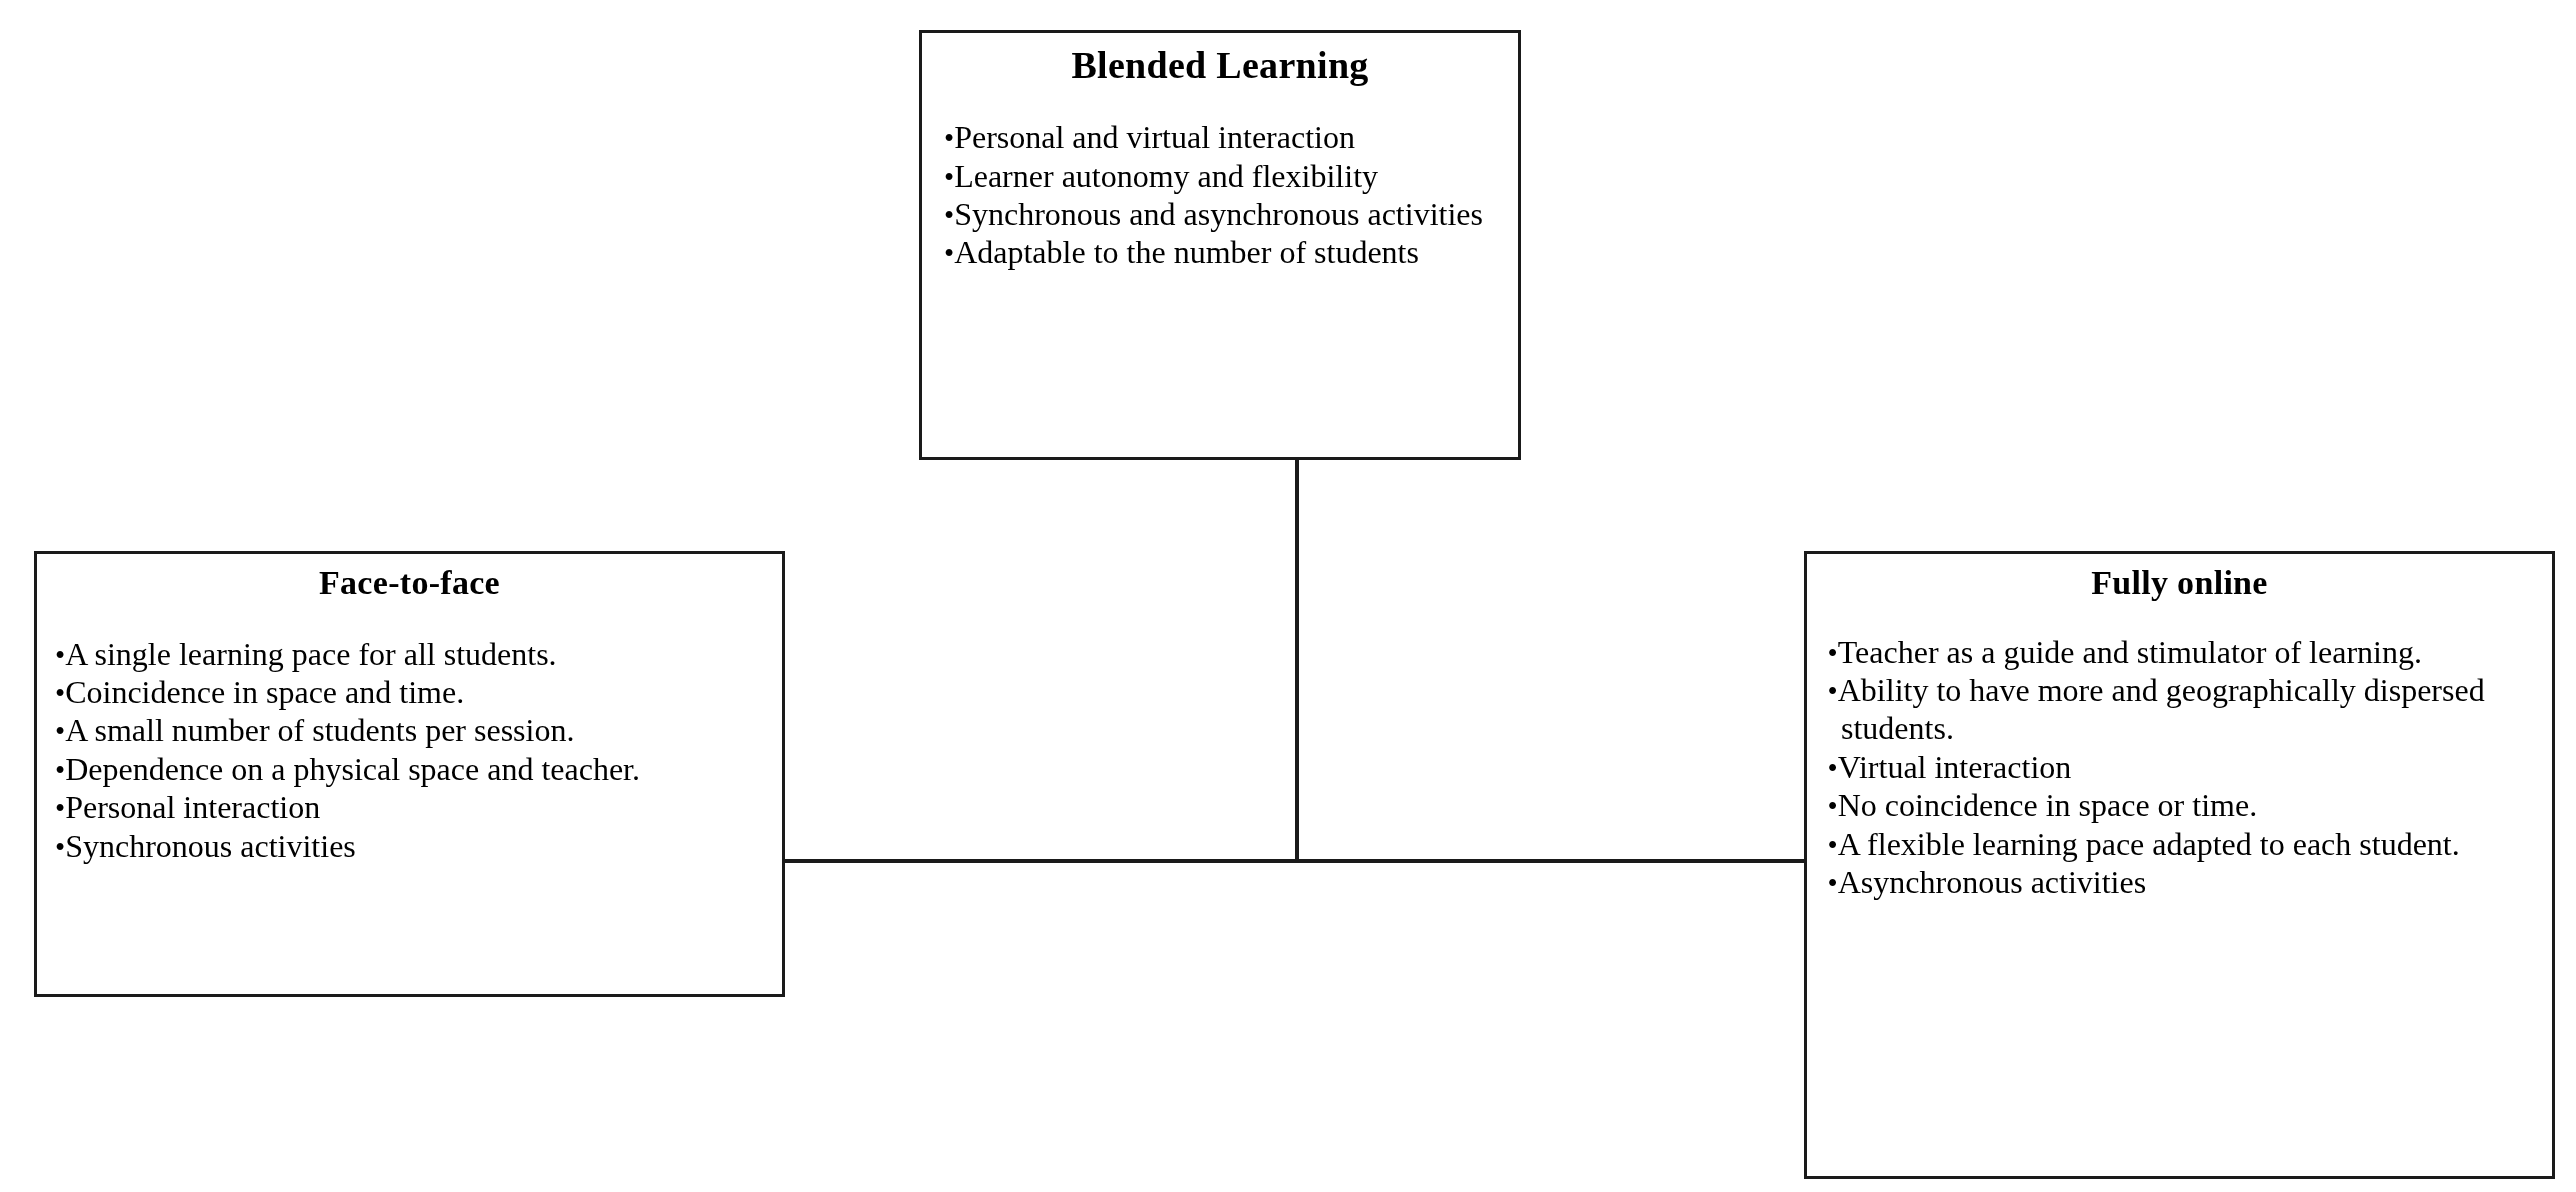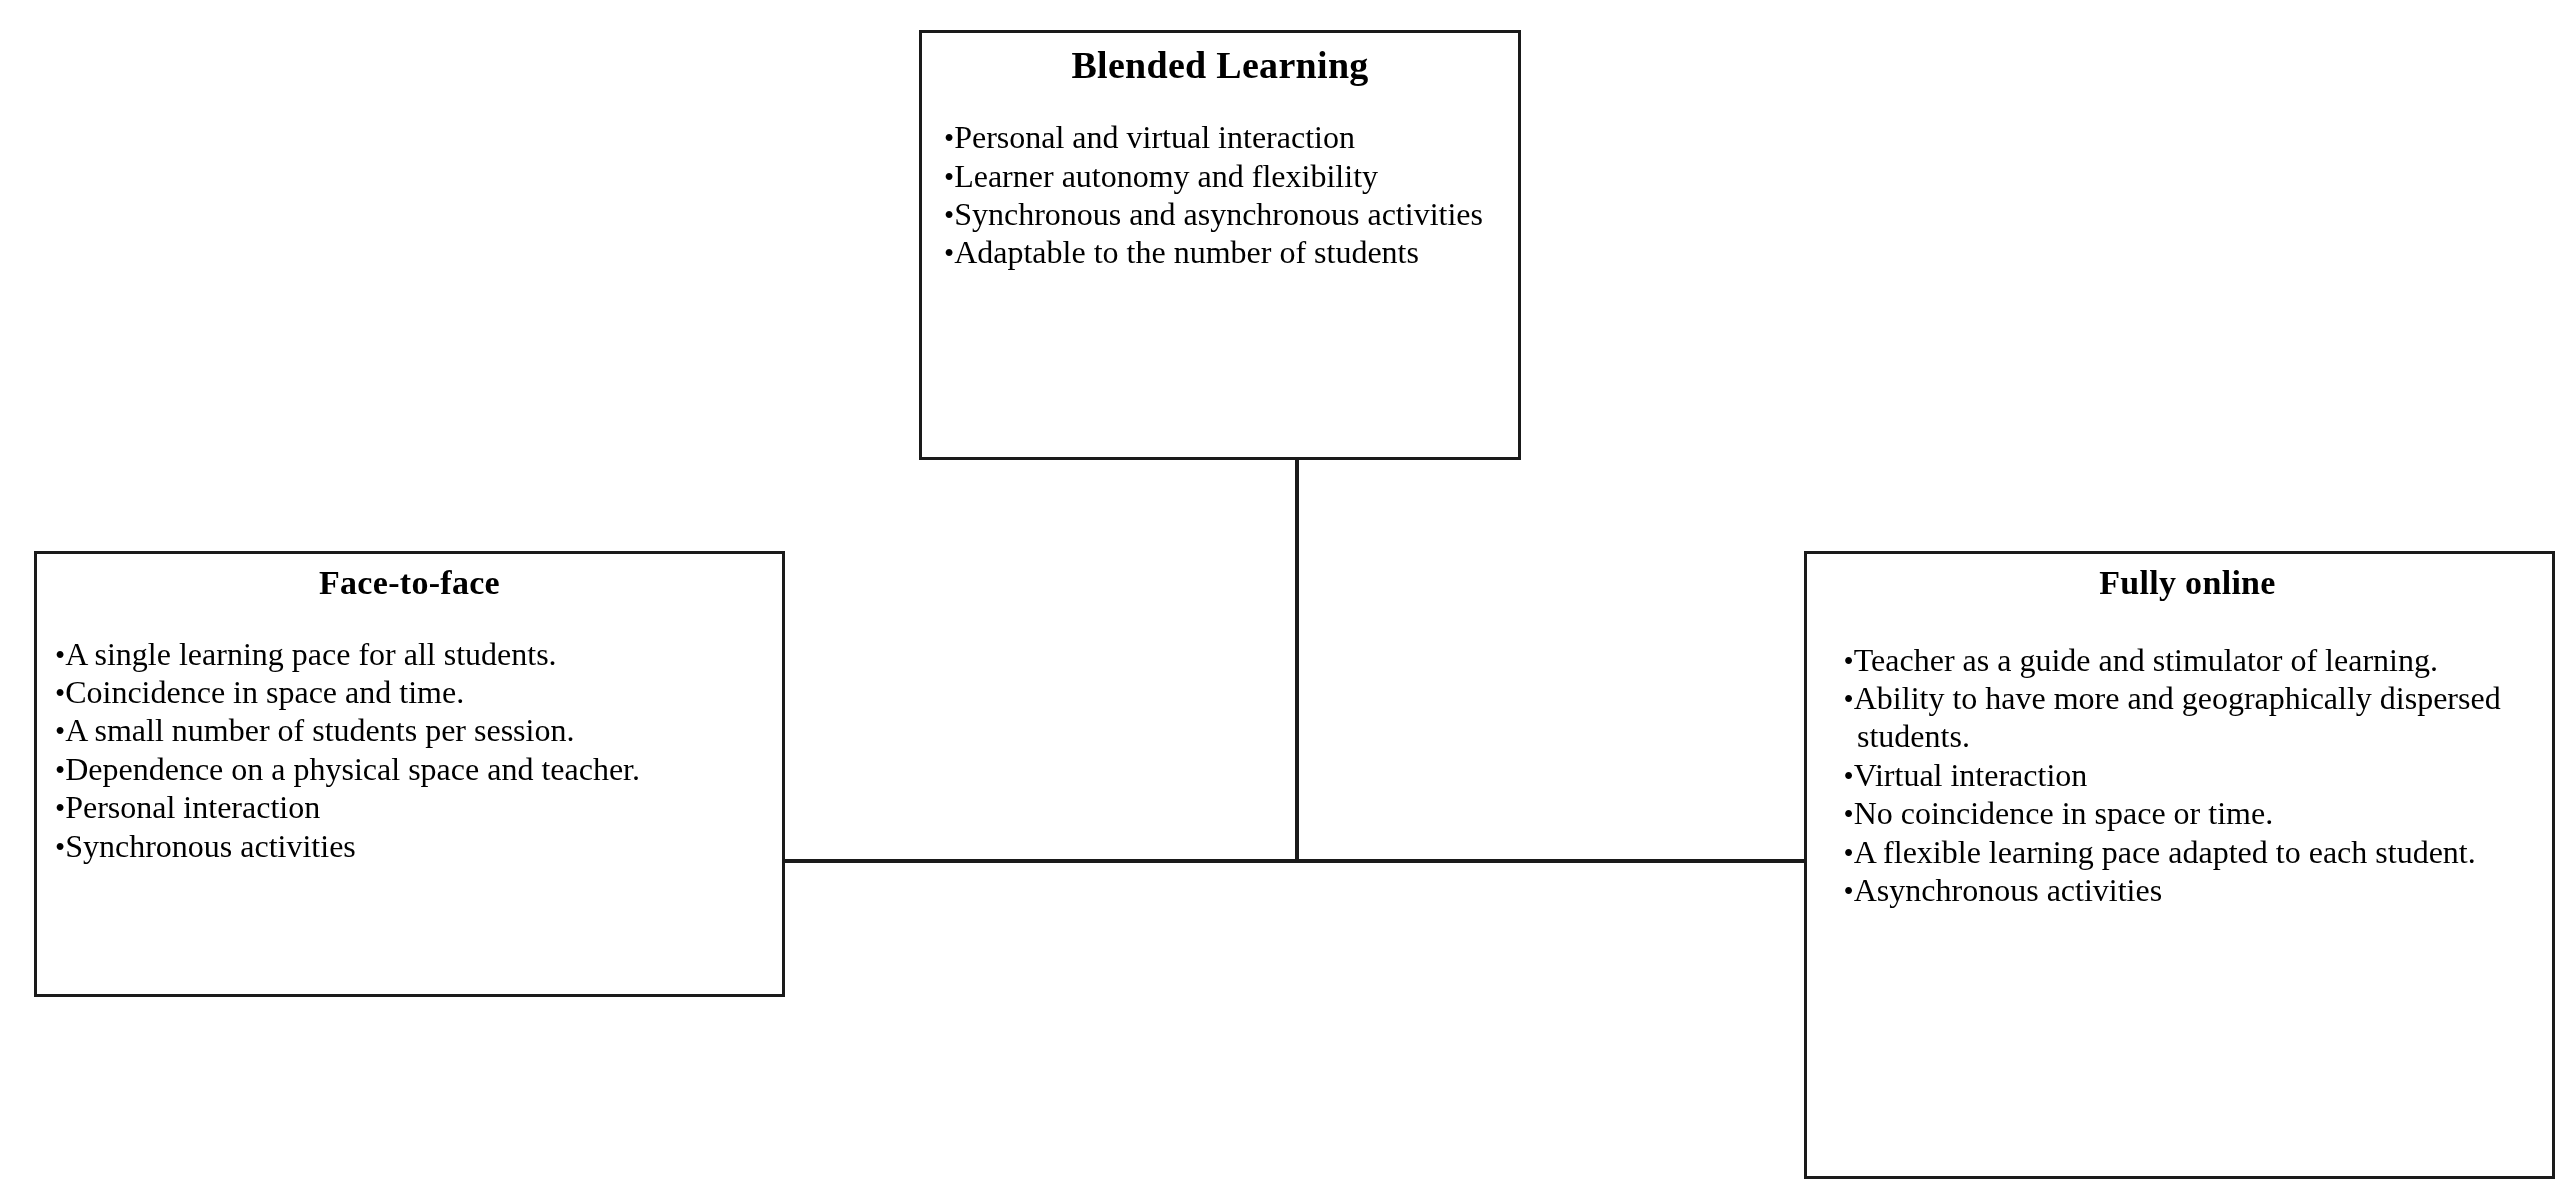--- a/index.html
+++ b/index.html
@@ -41,21 +41,20 @@
     top: 551px;
     width: 751px;
     height: 446px;
   }
 
   #box-fully-online {
     left: 1804px;
     top: 551px;
     width: 751px;
     height: 628px;
-    padding-left: 16px;
   }
 
   
   .node-title {
     text-align: center;
     font-weight: bold;
     line-height: 1.05;
     white-space: nowrap;
   }
 
@@ -87,21 +86,21 @@
     padding-right: 16px;
   }
 
   #box-face-to-face .node-bullets {
     margin-top: 34px;
     padding-left: 18px;
     padding-right: 16px;
   }
 
   #box-fully-online .node-bullets {
-    margin-top: 40px;
+    margin-top: 32px;
     padding-left: 20.6px;
     padding-right: 16px;
   }
 
   .bullet-item {
     text-indent: -13.4px;
     padding-left: 13.4px;
   }
 
   .bullet-glyph {

